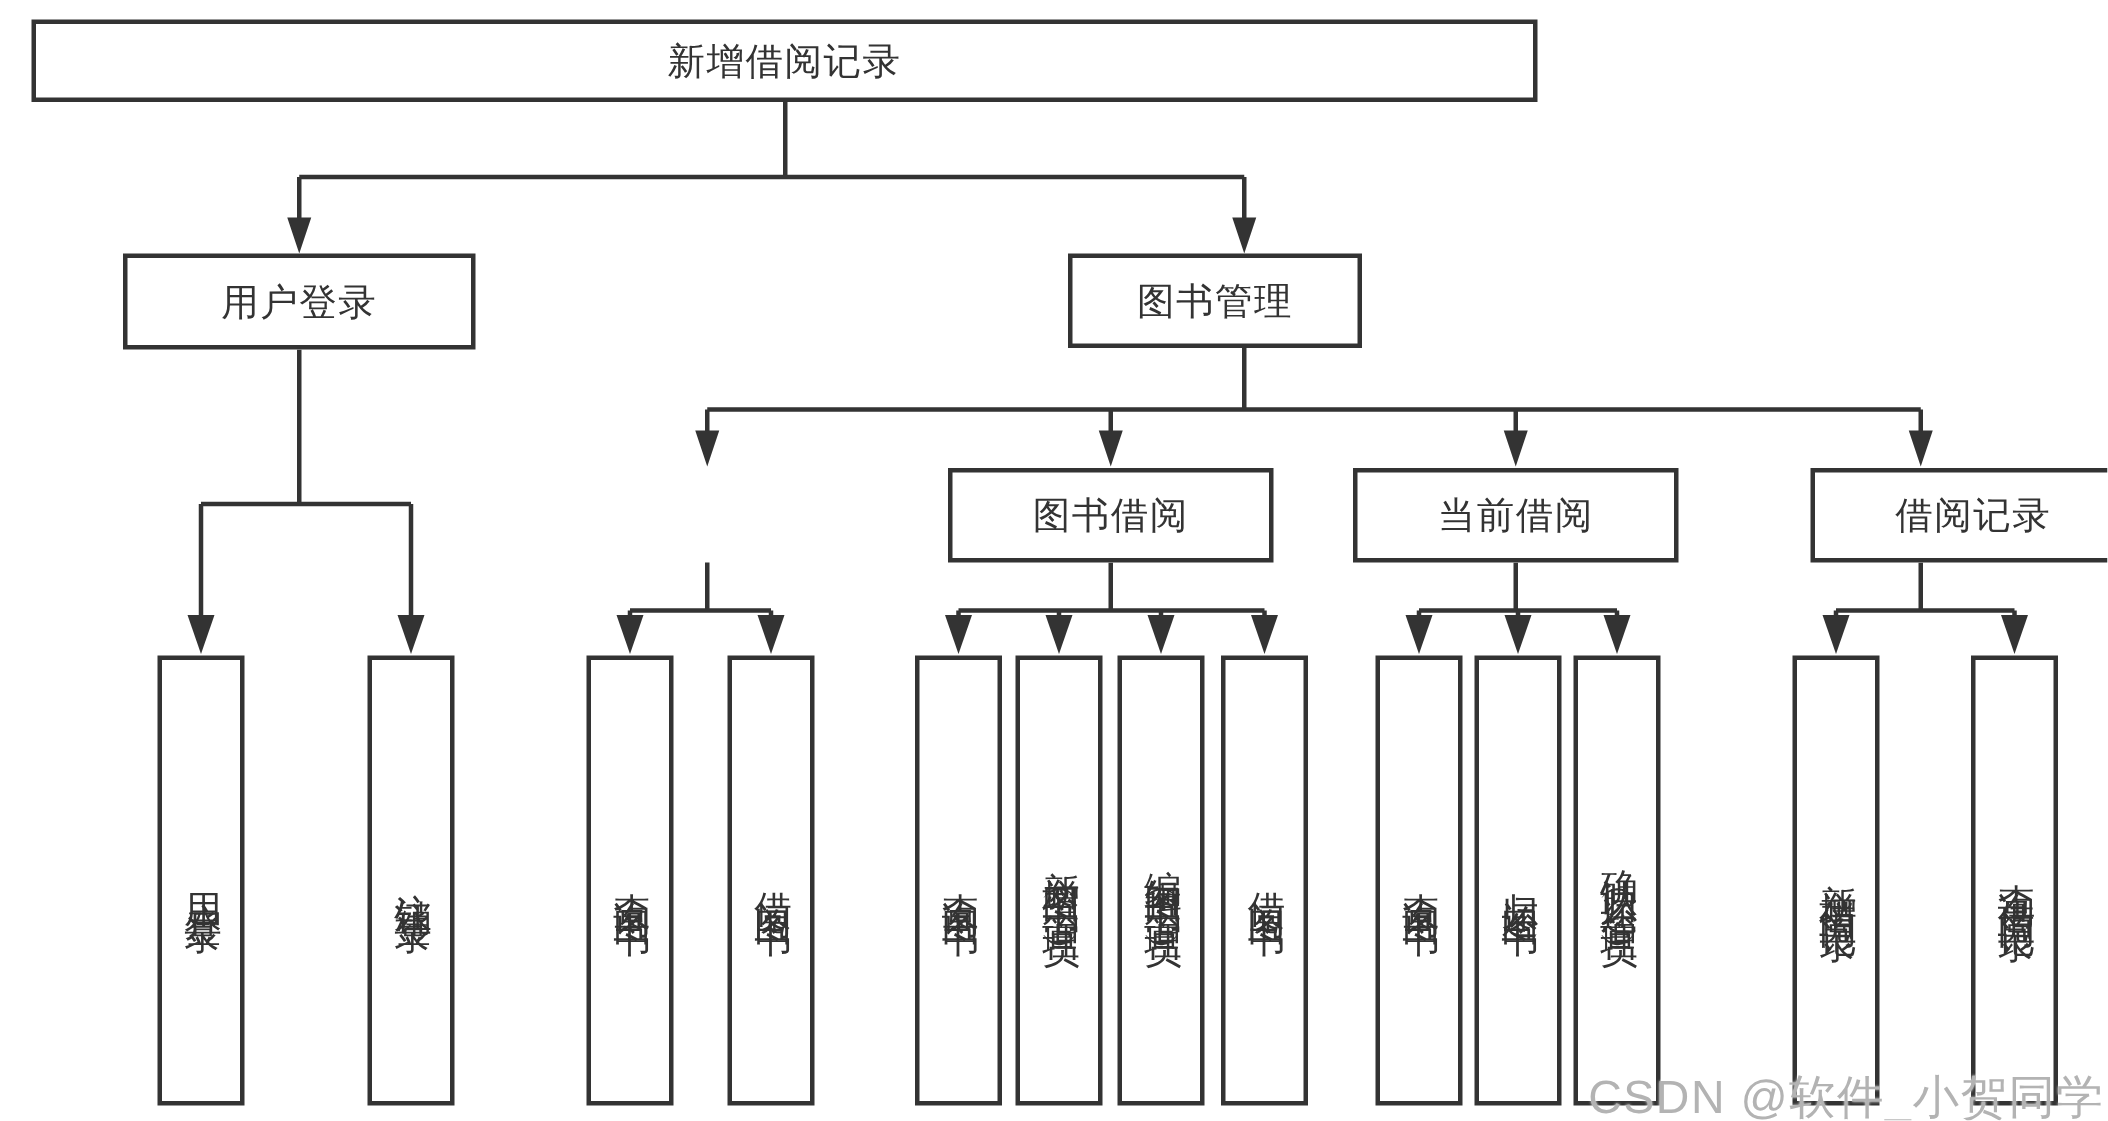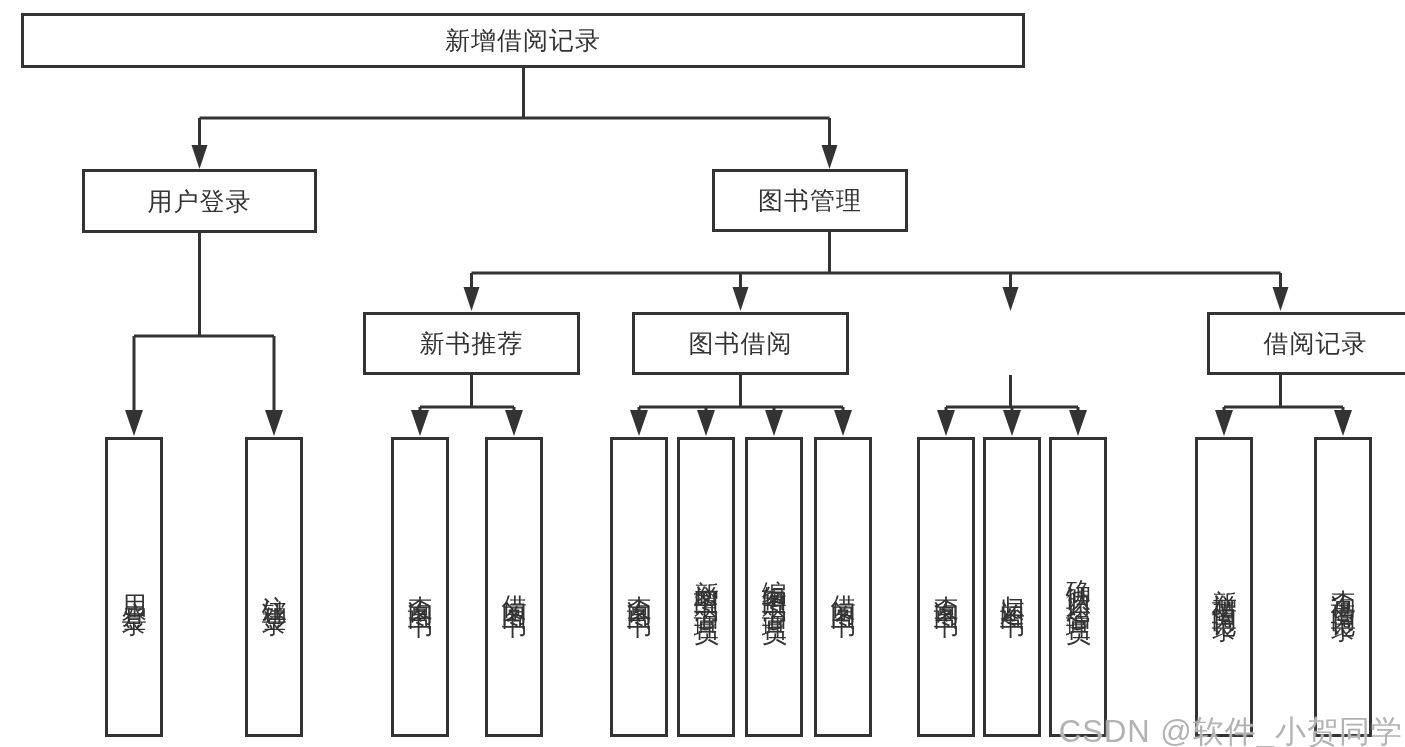--- a/index.html
+++ b/index.html
@@ -140,26 +140,26 @@
     <span>新增借阅记录</span>
   </div>
 
   <div id="n-l2-0" class="box h-box">
     <span>用户登录</span>
   </div>
   <div id="n-l2-1" class="box h-box">
     <span>图书管理</span>
   </div>
 
-  <div id="n-l3-0" class="box h-box">
-    <span>新书推荐</span>
-  </div>
   <div id="n-l3-1" class="box h-box">
     <span>图书借阅</span>
   </div>
+  <div id="n-l3-2" class="box h-box">
+    <span>当前借阅</span>
+  </div>
   <div id="n-l3-3" class="box h-box">
     <span>借阅记录</span>
   </div>
 
   <div id="n-lf-0" class="box v-box leaf">
     <span>用户登录</span>
   </div>
   <div id="n-lf-1" class="box v-box leaf">
     <span>注销登录</span>
   </div>

